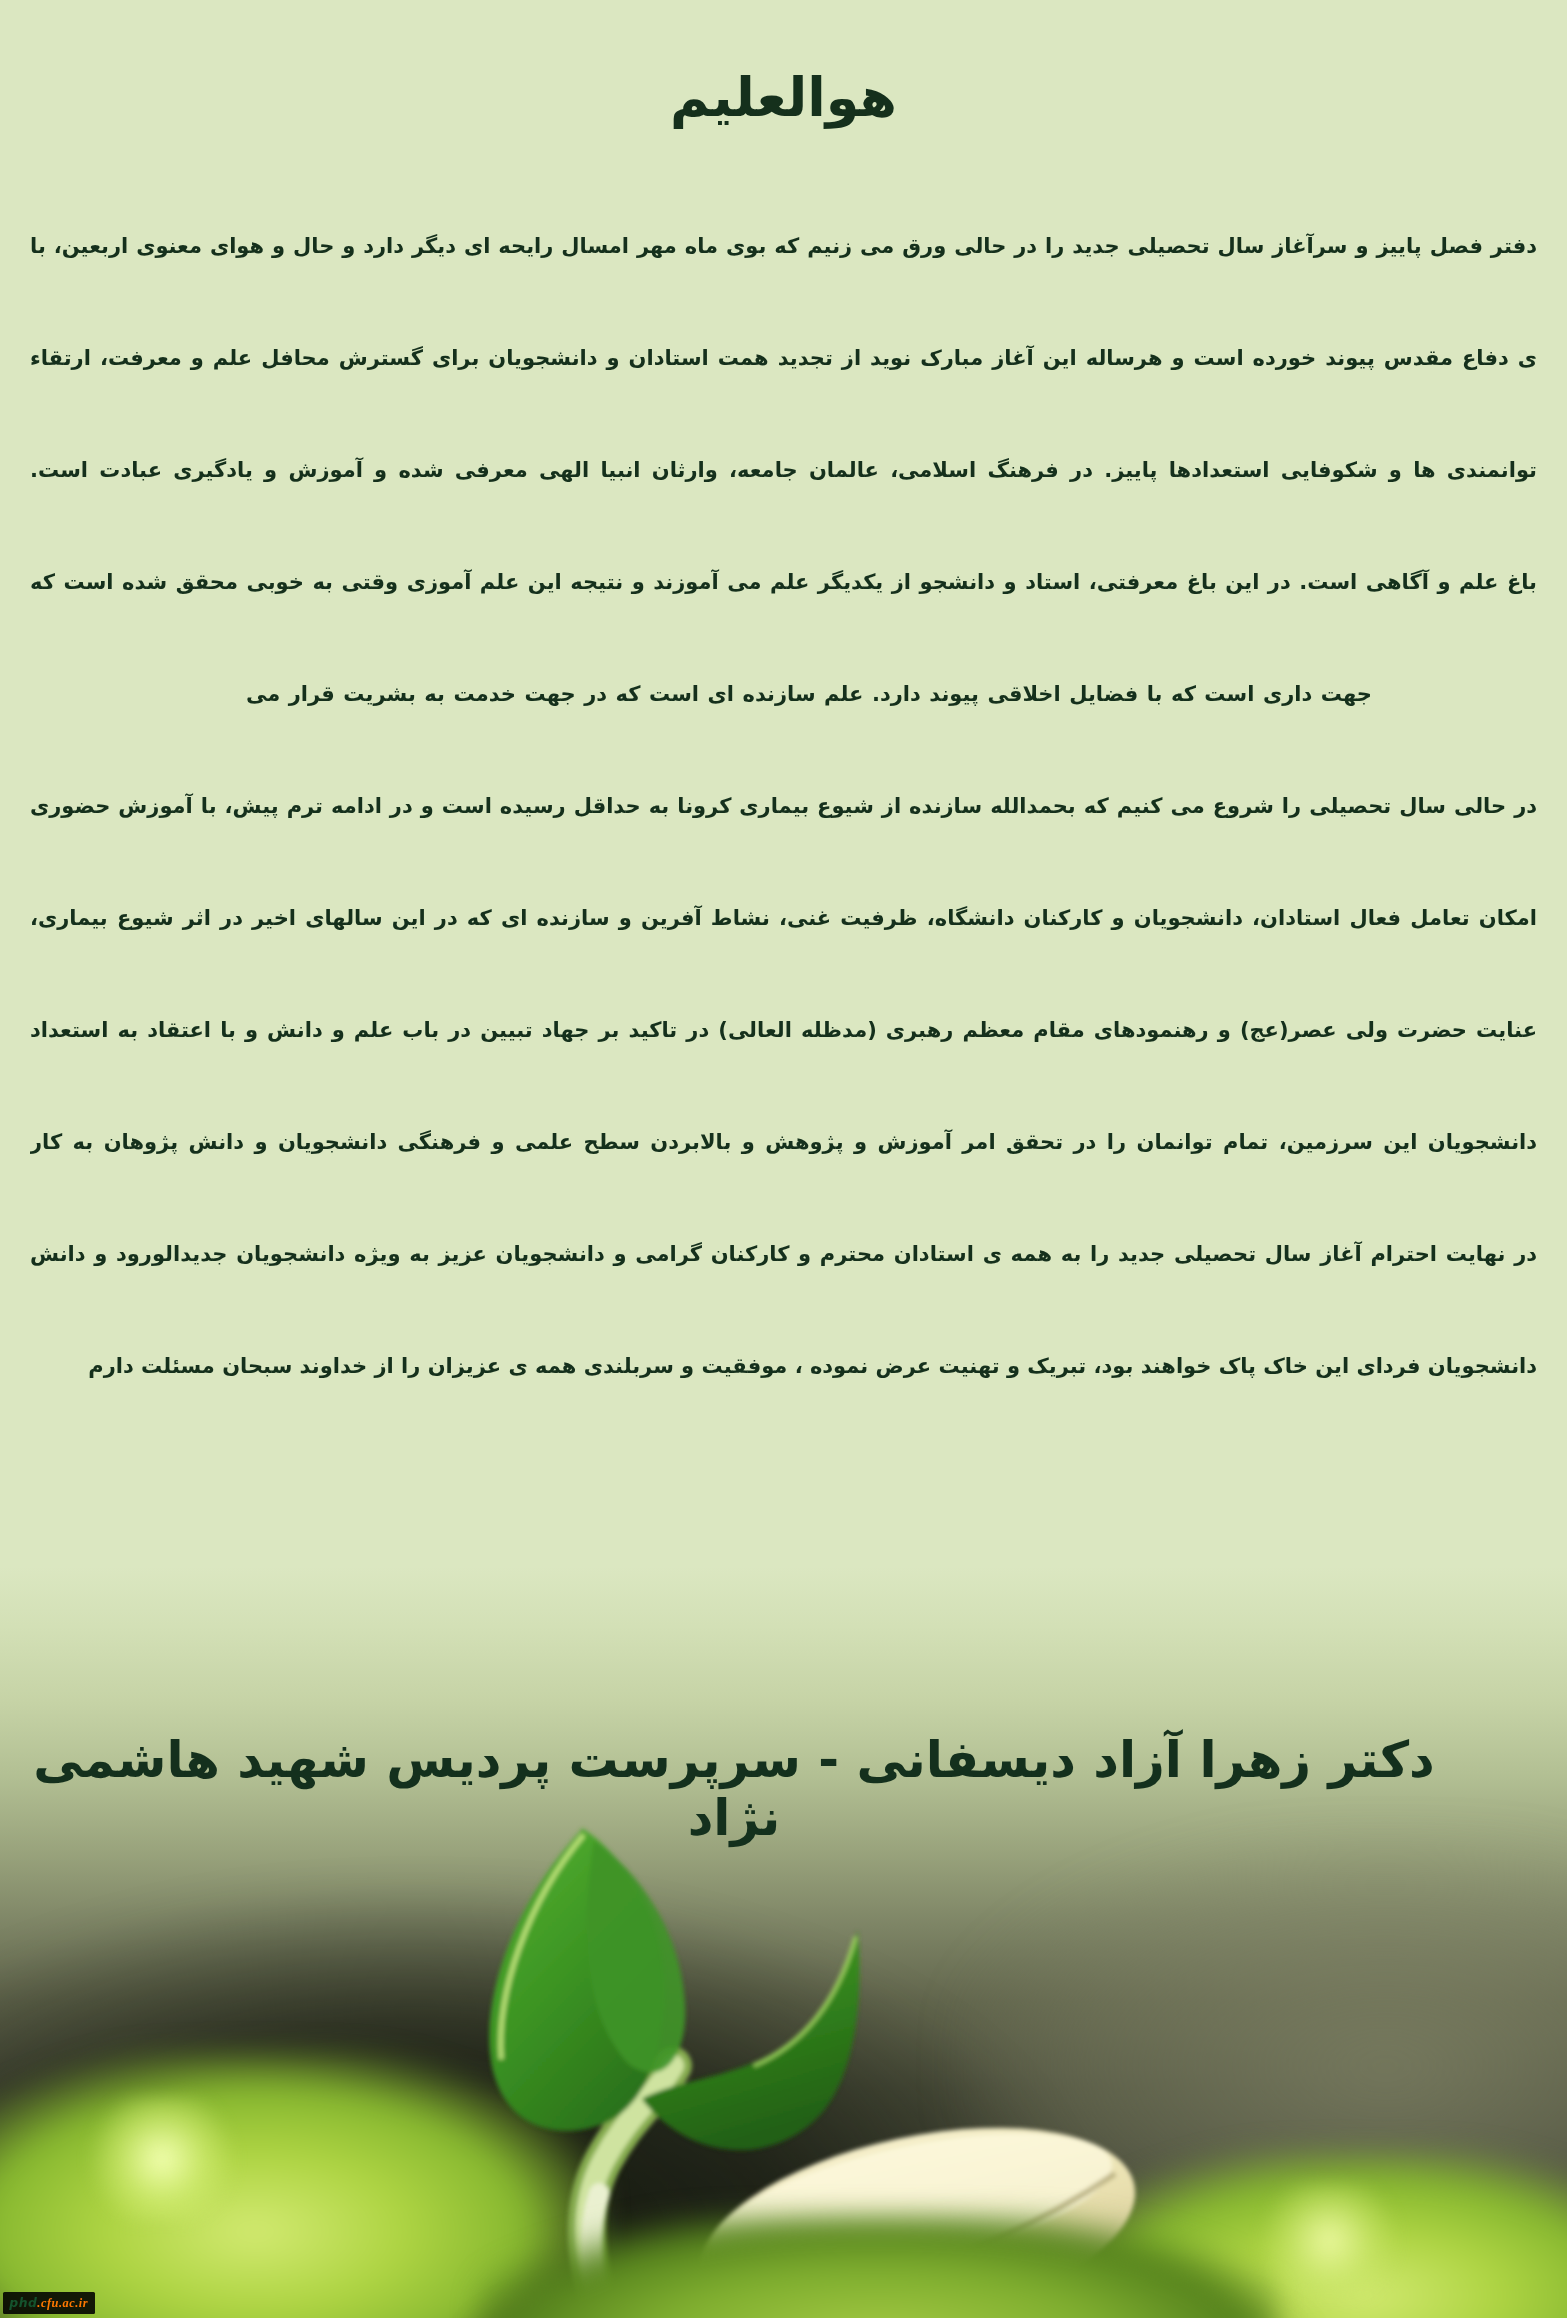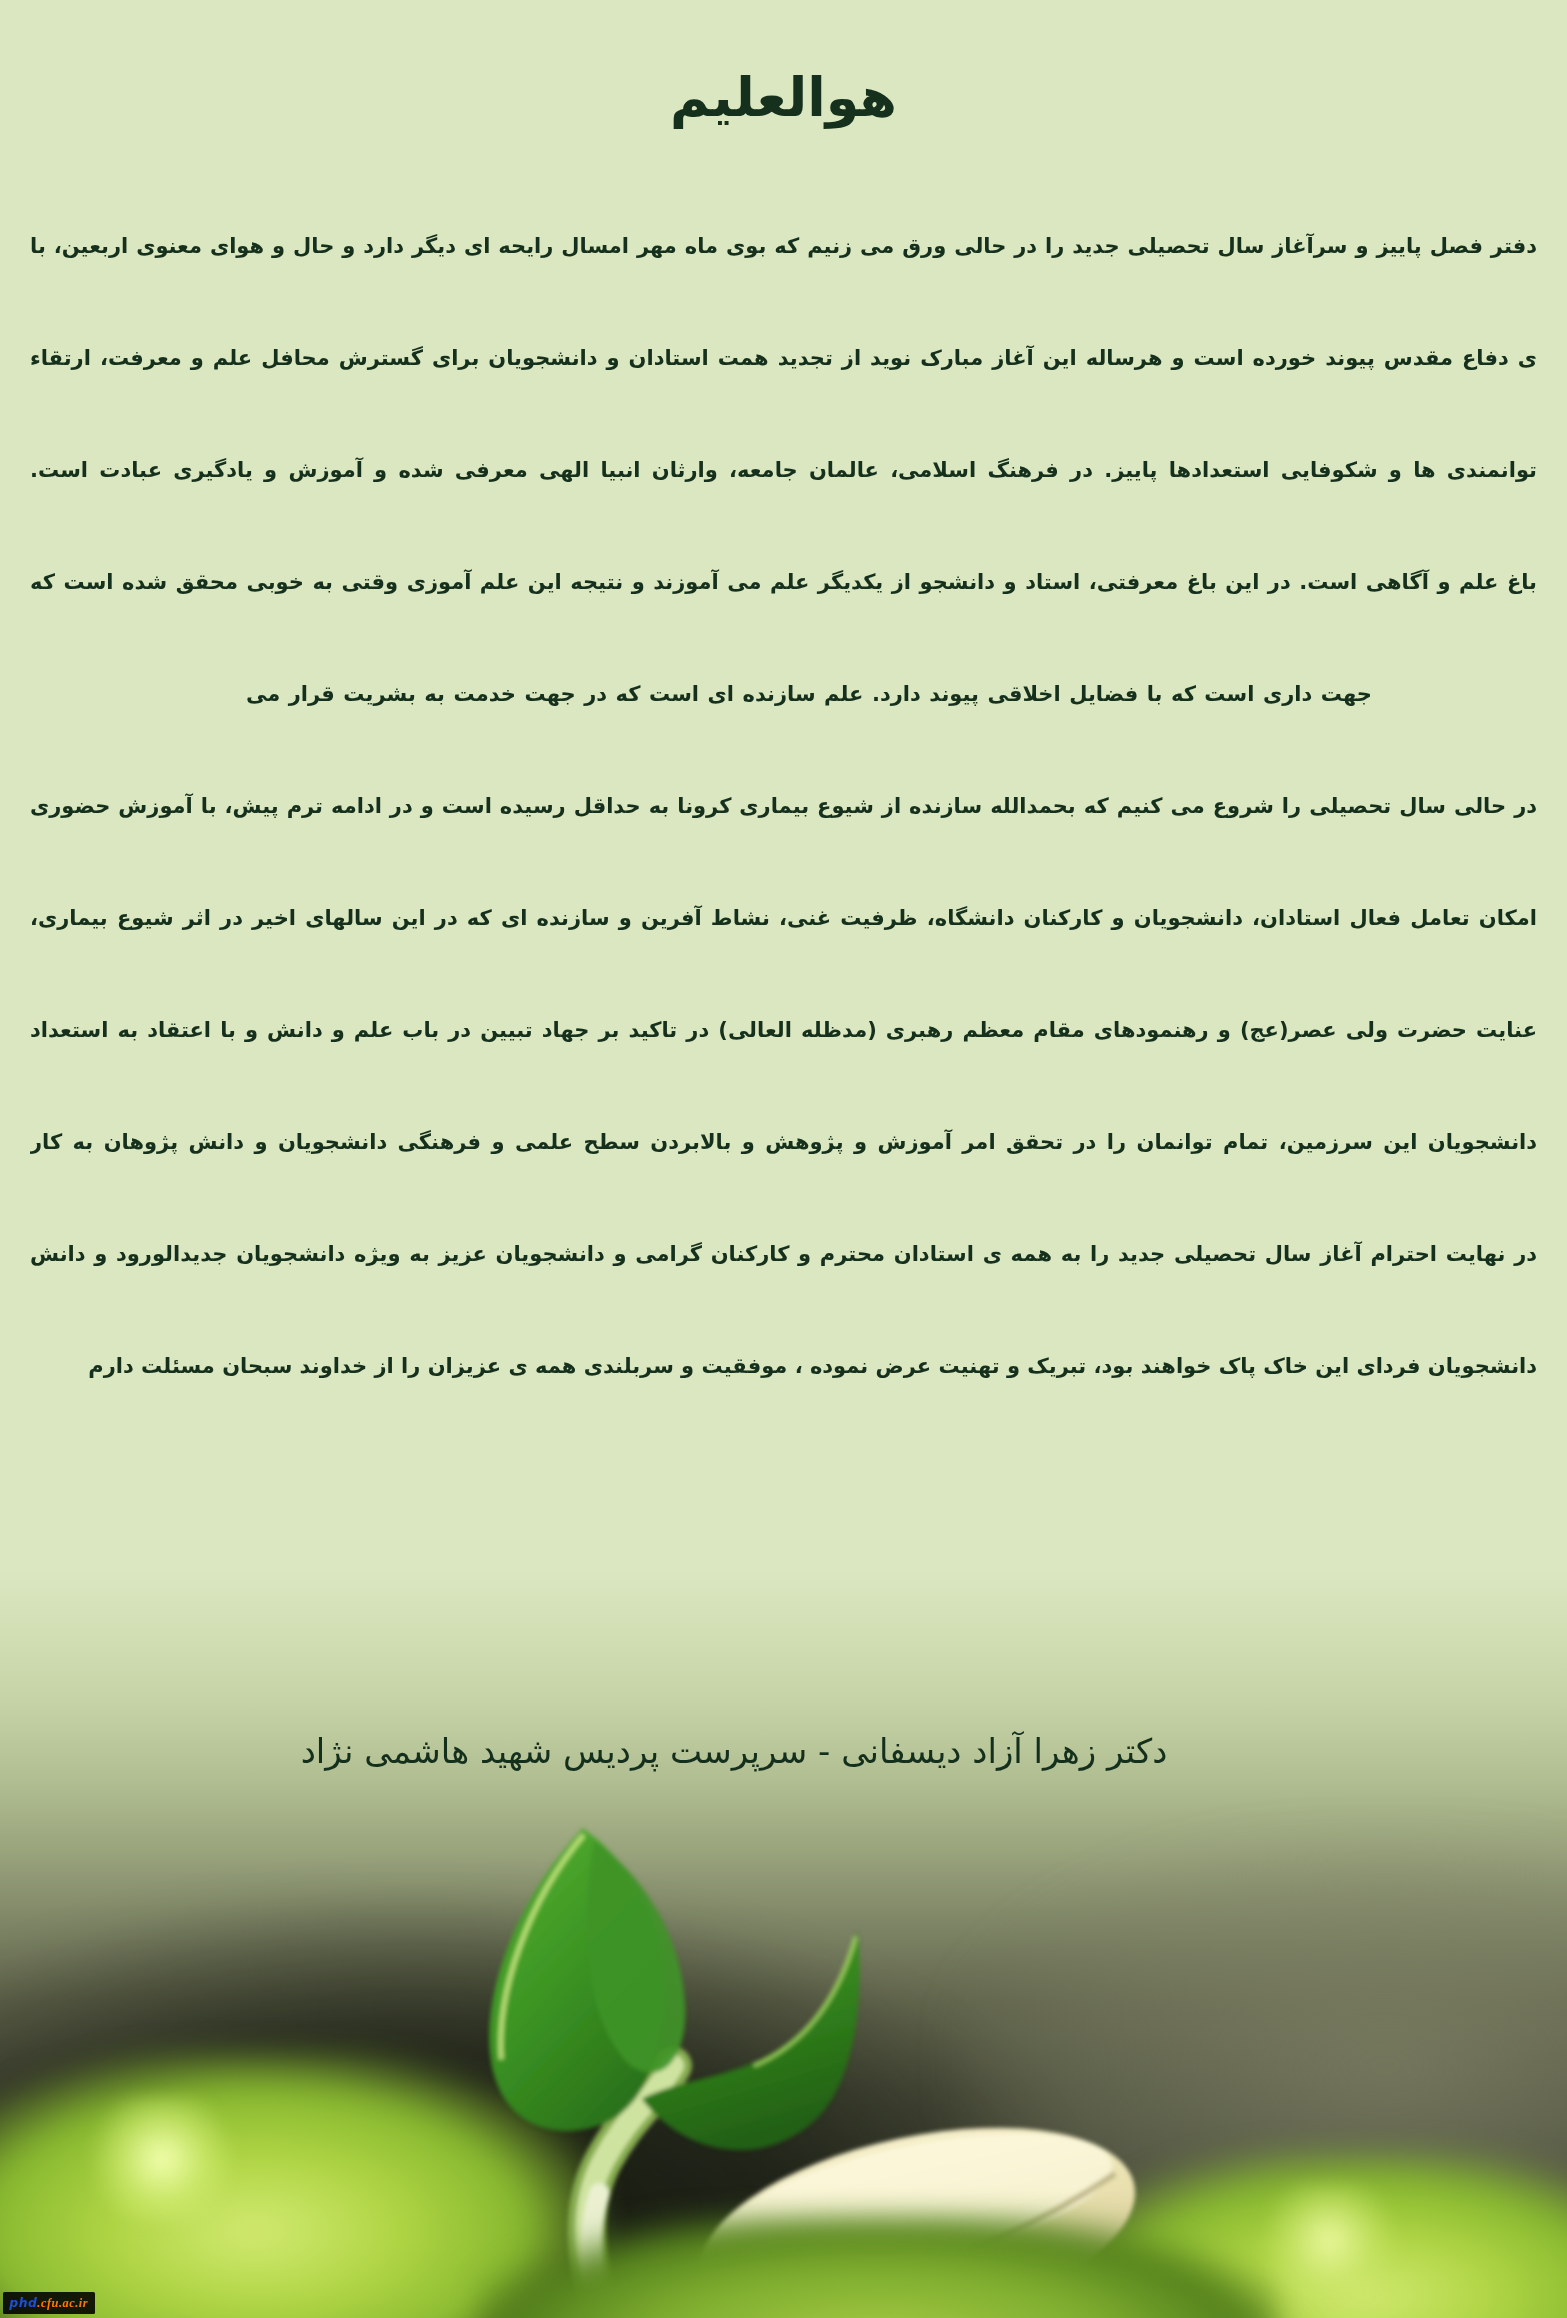--- a/index.html
+++ b/index.html
@@ -30,21 +30,21 @@
     text-align:justify; text-align-last:justify;
     white-space:normal;
     overflow:hidden;
   }
   .line.para-end { text-align-last:right; }
   .line.short-end { padding-right:165px; padding-left:216px; }
 
   .signature {
     position:absolute; top:1731px; left:0; width:1468px;
     text-align:center;
-    font-size:34px; font-weight:normal;
+    font-size:50px; font-weight:bold;
     color:#14301d;
     direction:rtl;
     z-index:6;
   }
 
   
   .photo {
     position:absolute; left:0; top:1566px; width:1567px; height:752px;
     background:linear-gradient(180deg,
       #dbe7c1 0%, #d3e0b6 8%, #c6d3a6 18%, #b2bf93 28%,
@@ -89,21 +89,21 @@
   
   .watermark {
     position:absolute; left:3.1px; top:2292px;
     background:rgba(0,0,0,0.88);
     padding:2.6px 7.2px 3.6px 6.2px;
     font-size:12.4px; font-weight:bold; font-style:italic;
     letter-spacing:0.5px;
     z-index:9;
     border-radius:1.5px;
   }
-  .wm-prefix { color:#1d4ed8; }
+  .wm-prefix { color:#14532d; }
   .wm-suffix { color:#ff7800;font-family:Liberation Serif, serif; }
 </style>
 </head>
 <body>
 
 <div class="title">هوالعلیم</div>
 
 <div class="letter-body">
   <div class="line">دفتر فصل پاییز و سرآغاز سال تحصیلی جدید را در حالی ورق می زنیم که بوی ماه مهر امسال رایحه ای دیگر دارد و حال و هوای معنوی اربعین، با هفته</div>
   <div class="line">ی دفاع مقدس پیوند خورده است و هرساله این آغاز مبارک نوید از تجدید همت استادان و دانشجویان برای گسترش محافل علم و معرفت، ارتقاء</div>

